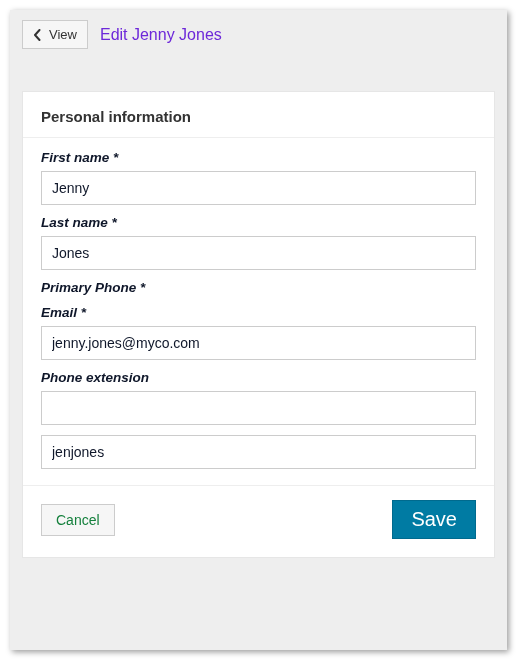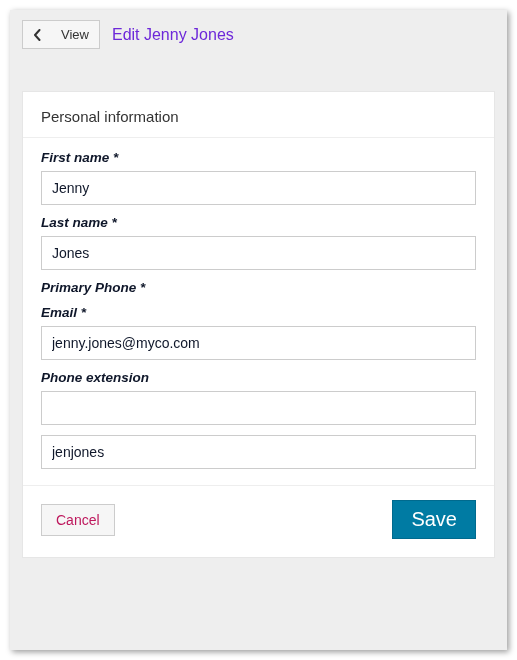--- a/index.html
+++ b/index.html
@@ -21,42 +21,42 @@
   }
   .header {
     display: flex;
     align-items: center;
     padding: 10px 12px 14px 12px;
     gap: 12px;
   }
   .view-btn {
     display: inline-flex;
     align-items: center;
-    gap: 20px;
+    gap: 8px;
     background: #f6f6f6;
     border: 1px solid #cccccc;
     padding: 6px 10px;
     font-size: 13px;
     color: #333;
     cursor: pointer;
   }
   .view-btn svg { display: block; }
   .page-title {
     font-size: 16px;
     color: #6d28d9;
   }
   .card {
     background: #ffffff;
     margin: 28px 12px 12px 12px;
     border: 1px solid #e6e6e6;
   }
   .card-header {
     padding: 16px 18px 12px 18px;
     font-size: 15px;
-    font-weight: 400;
+    font-weight: 700;
     color: #333;
     border-bottom: 1px solid #eeeeee;
   }
   .card-body {
     padding: 12px 18px 6px 18px;
   }
   .field {
     margin-bottom: 10px;
   }
   .field-label {
@@ -80,21 +80,21 @@
   .card-footer {
     display: flex;
     justify-content: space-between;
     align-items: center;
     padding: 14px 18px 18px 18px;
     border-top: 1px solid #eeeeee;
   }
   .btn-cancel {
     background: #f6f6f6;
     border: 1px solid #cccccc;
-    color: #be185d;
+    color: #15803d;
     padding: 7px 14px;
     font-size: 14px;
     cursor: pointer;
     font-family: inherit;
   }
   .btn-save {
     background: #007ba3;
     border: 1px solid #006a8e;
     color: #ffffff;
     padding: 7px 18px;

